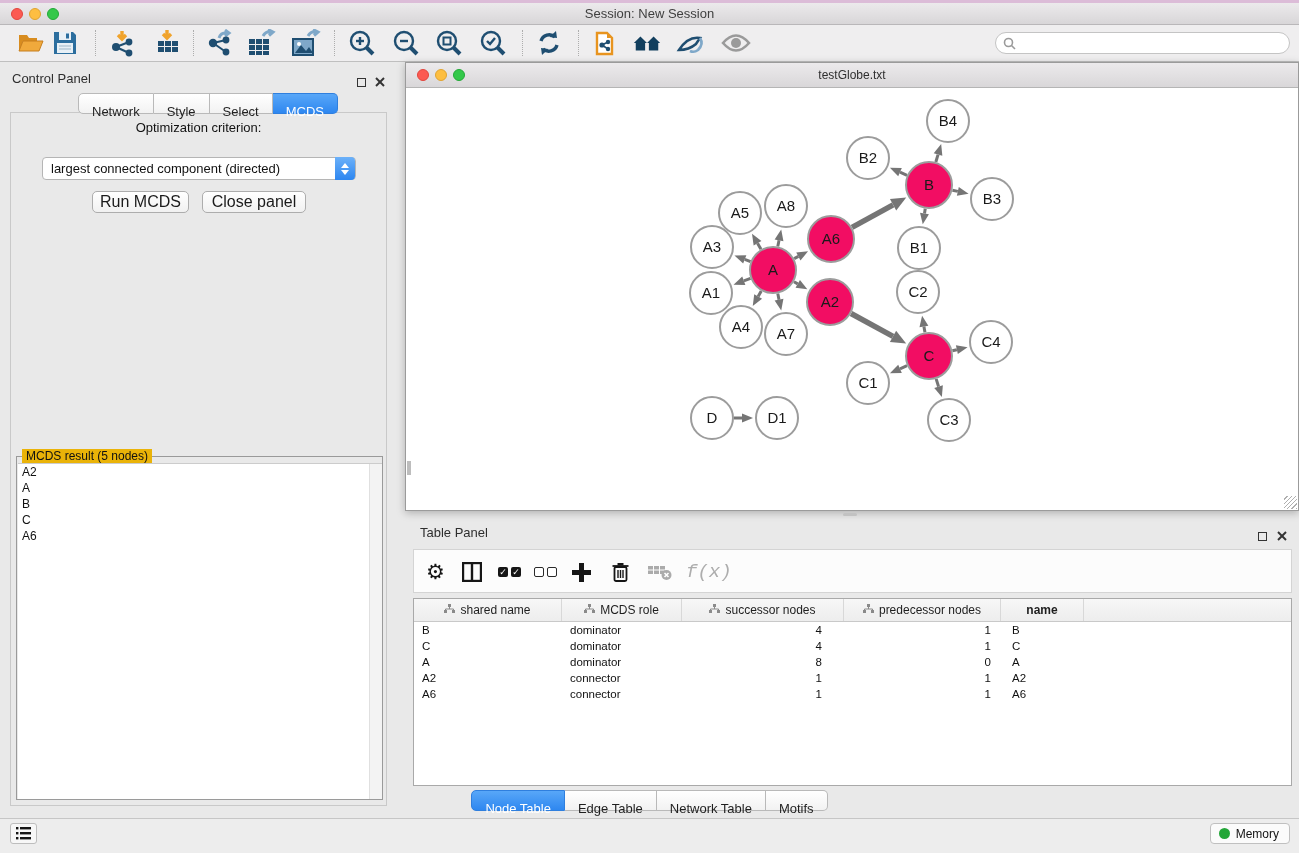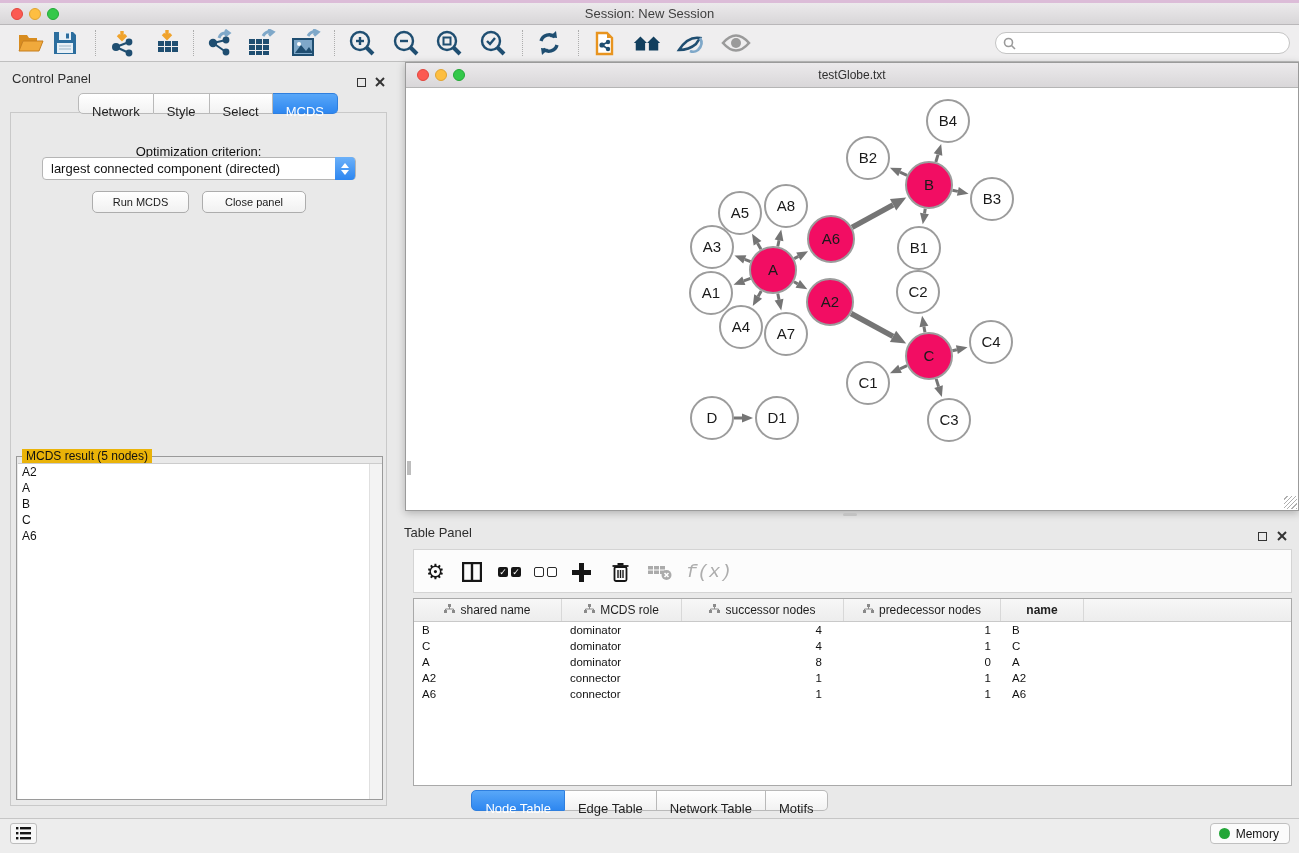--- a/index.html
+++ b/index.html
@@ -33,21 +33,21 @@
   
   .cp-pane { left:10px; top:112px; width:377px; height:694px; background:#E9E9E9; border:1px solid #C9C9C9; }
   .seg { display:inline-block; height:21px; line-height:20px; font-size:13px; padding:8px 13px; background:linear-gradient(#FFFFFF,#F2F2F2); border:1px solid #B9B9B9; border-left:none; color:#1F1F1F; cursor:pointer; white-space:nowrap; }
   .seg:first-child { border-left:1px solid #B9B9B9; border-radius:5px 0 0 5px; }
   .seg:last-child { border-radius:0 5px 5px 0; }
   .seg.active { background:linear-gradient(#58A7F8,#2E87F0); border-color:#2F7FDE; color:#fff; }
   .dropdown { left:42px; top:157px; width:314px; height:23px; background:#fff; border:1px solid #B5B5B5; border-radius:4px; font-size:13px; color:#111; line-height:21px; padding-left:8px; cursor:pointer; }
   .dd-step { position:absolute; right:0; top:-1px; width:20px; height:23px; border-radius:0 4px 4px 0; background:linear-gradient(#6CB1F9,#2D86F0); display:flex; flex-direction:column; align-items:center; justify-content:center; gap:2px; }
   .dd-step .up { width:0; height:0; border-left:4px solid transparent; border-right:4px solid transparent; border-bottom:5px solid #fff; }
   .dd-step .dn { width:0; height:0; border-left:4px solid transparent; border-right:4px solid transparent; border-top:5px solid #fff; }
-  .btn { position:absolute; height:22px; background:linear-gradient(#FFFFFF,#F1F1F1); border:1px solid #ADADAD; border-radius:5px; font-size:11px; color:#1B1B1B; text-align:center; line-height:20px; cursor:pointer; }
+  .btn { position:absolute; height:22px; background:linear-gradient(#FFFFFF,#F1F1F1); border:1px solid #ADADAD; border-radius:5px; font-size:16px; color:#1B1B1B; text-align:center; line-height:20px; cursor:pointer; }
   .groupbox { left:16px; top:456px; width:367px; height:344px; border:1px solid #9A9A9A; }
   .group-legend { position:absolute; left:5px; top:-8px; background:#eab308; padding:0 4px; font-size:12px; color:#111; }
   .result-list { position:absolute; left:1px; top:6px; width:364px; height:336px; background:#fff; border-top:1px solid #ccc; }
   .result-scroll { position:absolute; right:0; top:0; width:13px; height:100%; background:#F3F3F3; border-left:1px solid #E0E0E0; }
   .result-item { font-size:12px; color:#111; line-height:16px; padding-left:4px; }
 
   
   .netwin { left:405px; top:62px; width:894px; height:449px; background:#fff; border:1px solid #9B9B9B; box-shadow:0 2px 8px rgba(0,0,0,.25); }
   .netwin-tb { position:absolute; left:0; top:0; width:100%; height:25px; background:linear-gradient(#ECEAEC,#D9D7D9); border-bottom:1px solid #B5B5B5; }
   .netwin-tb .tl { top:6px; }
@@ -250,21 +250,21 @@
 <div class="abs panel-title" style="left:12px; top:71px;">Control Panel</div>
 <div class="abs" style="left:357px; top:73px;"><span class="float-ic"></span></div>
 <div class="abs" style="left:375px; top:73px;"><svg width="10" height="10" viewBox="0 0 10 10">
       <line class="xic" x1="1" y1="1" x2="9" y2="9"></line>
       <line class="xic" x1="9" y1="1" x2="1" y2="9"></line>
     </svg></div>
 
 <div class="abs cp-pane"></div>
 <div class="abs" style="left:78px; top:93px; white-space:nowrap;"><span class="seg">Network</span><span class="seg">Style</span><span class="seg">Select</span><span class="seg active">MCDS</span></div>
 
-<div class="abs" style="left:10px; top:144px; width:377px; text-align:center; font-size:13px; color:#111;">Optimization criterion:</div>
+<div class="abs" style="left:10px; top:120px; width:377px; text-align:center; font-size:13px; color:#111;">Optimization criterion:</div>
 <div class="abs dropdown">
   <span>largest connected component (directed)</span>
   <span class="dd-step">
       <span class="up"></span>
       <span class="dn"></span>
     </span>
 </div>
 <div class="btn" style="left:92px; top:191px; width:97px;">Run MCDS</div>
 <div class="btn" style="left:202px; top:191px; width:104px;">Close panel</div>
 
@@ -413,21 +413,21 @@
           <circle cx="370" cy="329" r="21" fill="#FFFFFF" stroke="#9C9C9C" stroke-width="2"></circle>
           <text x="370" y="329" text-anchor="middle" dy="0.36em" font-size="15" fill="#1A1A1A" font-family="&quot;Liberation Sans&quot;, sans-serif">D1</text>
         </g>
       </svg>
     <div class="vthumb"></div>
     <div class="grip"></div>
   </div>
 </div>
 <div class="abs hsplit-grip"></div>
 
-<div class="abs panel-title" style="left:404px; top:525px;">Table Panel</div>
+<div class="abs panel-title" style="left:420px; top:525px;">Table Panel</div>
 <div class="abs" style="left:1258px; top:527px;"><span class="float-ic"></span></div>
 <div class="abs" style="left:1277px; top:527px;"><svg width="10" height="10" viewBox="0 0 10 10">
       <line class="xic" x1="1" y1="1" x2="9" y2="9"></line>
       <line class="xic" x1="9" y1="1" x2="1" y2="9"></line>
     </svg></div>
 
 <div class="abs tp-toolbar">
   <div class="tp-ic" style="left:12px">
       <span style="font-size:21px; color:#161616;">⚙</span>
     </div>

